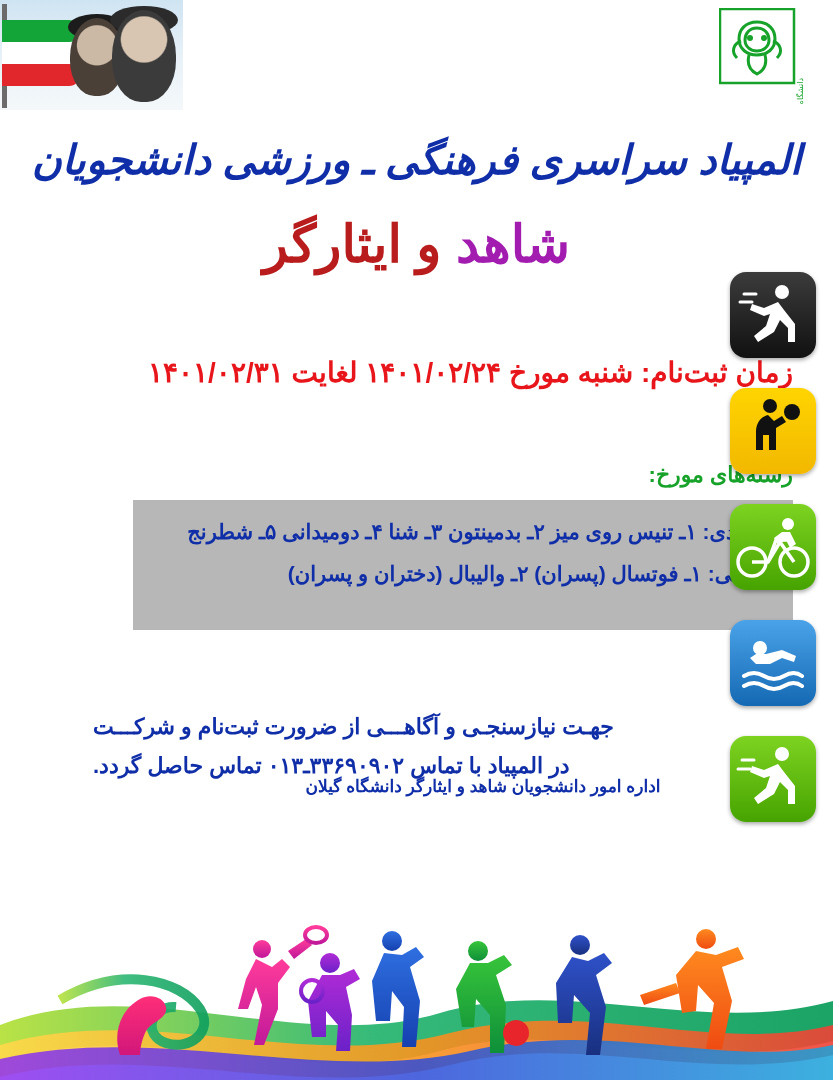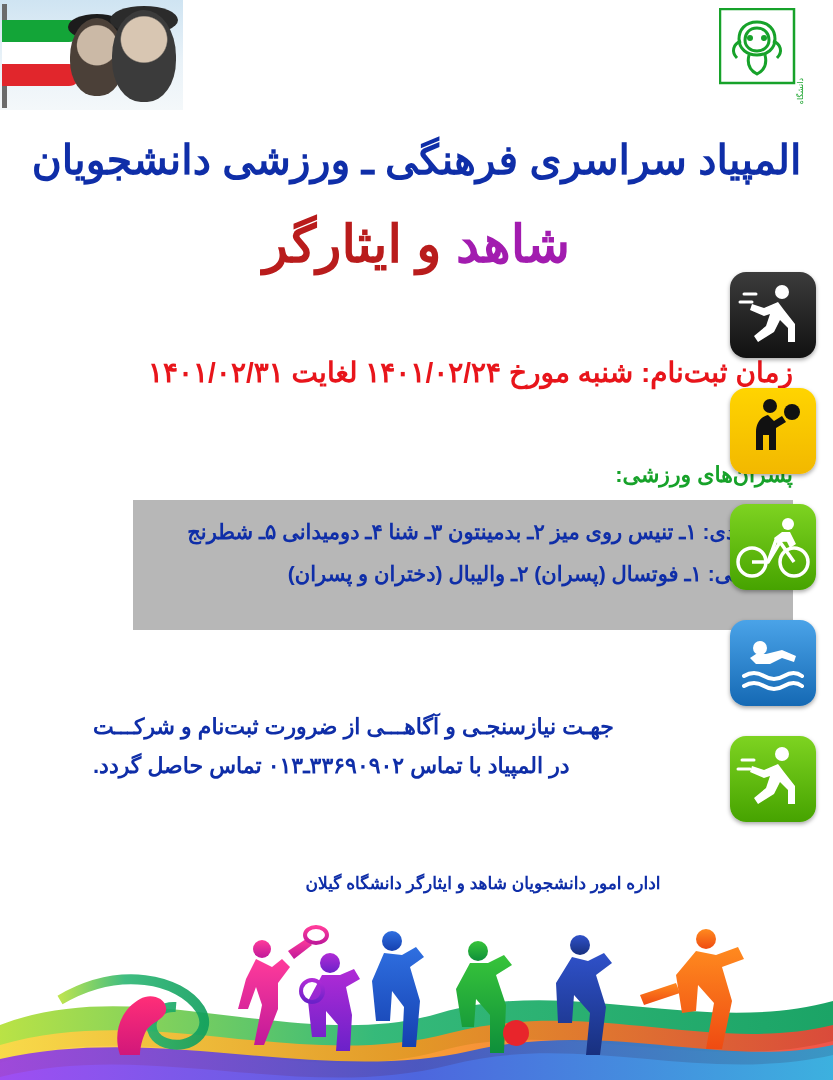--- a/index.html
+++ b/index.html
@@ -84,20 +84,21 @@
   .title-main {
     position: absolute;
     top: 136px;
     width: 833px;
     text-align: center;
     font-size: 41px;
     font-weight: bold;
     color: #0f2ea8;
     letter-spacing: 0;
     direction: rtl;
+    font-style: italic;
   }
   .title-sub {
     position: absolute;
     top: 214px;
     width: 833px;
     text-align: center;
     font-size: 52px;
     font-weight: bold;
     direction: rtl;
   }
@@ -160,21 +161,21 @@
     direction: rtl;
     color: #0f2ea8;
     font-size: 22px;
     font-weight: bold;
     line-height: 1.75;
   }
   .contact div { text-align: left; }
 
   .footer-org {
     position: absolute;
-    top: 873px;
+    top: 776px;
     right: 40px;
     width: 620px;
     text-align: center;
     direction: rtl;
     color: #0f2ea8;
     font-size: 17px;
     font-weight: bold;
   }
 
   
@@ -246,21 +247,21 @@
 </div>
 
 <div class="title-main">المپیاد سراسری فرهنگی ـ ورزشی دانشجویان</div>
 
 <div class="title-sub">
   <span class="red">شاهد</span><span class="blue"> و ایثارگر</span>
 </div>
 
 <div class="reg-time">زمان ثبت‌نام: شنبه مورخ ۱۴۰۱/۰۲/۲۴ لغایت ۱۴۰۱/۰۲/۳۱</div>
 
-<div class="fields-label">پسران‌های ورزشی:</div>
+<div class="fields-label">رشته‌های مورخ:</div>
 
 <div class="gray-box">
   <div class="gray-line">انفرادی: ۱ـ تنیس روی میز  ۲ـ بدمینتون  ۳ـ شنا   ۴ـ دومیدانی  ۵ـ شطرنج</div>
   <div class="gray-line">تیمـــی:  ۱ـ فوتسال (پسران)   ۲ـ والیبال (دختران و پسران)</div>
 </div>
 
 <div class="contact">
   <div>جهـت نیازسنجـی و آگاهـــی از ضرورت ثبت‌نام و شرکـــت</div>
   <div>در المپیاد با تماس ۳۳۶۹۰۹۰۲ـ۰۱۳ تماس حاصل گردد.</div>
 </div>

